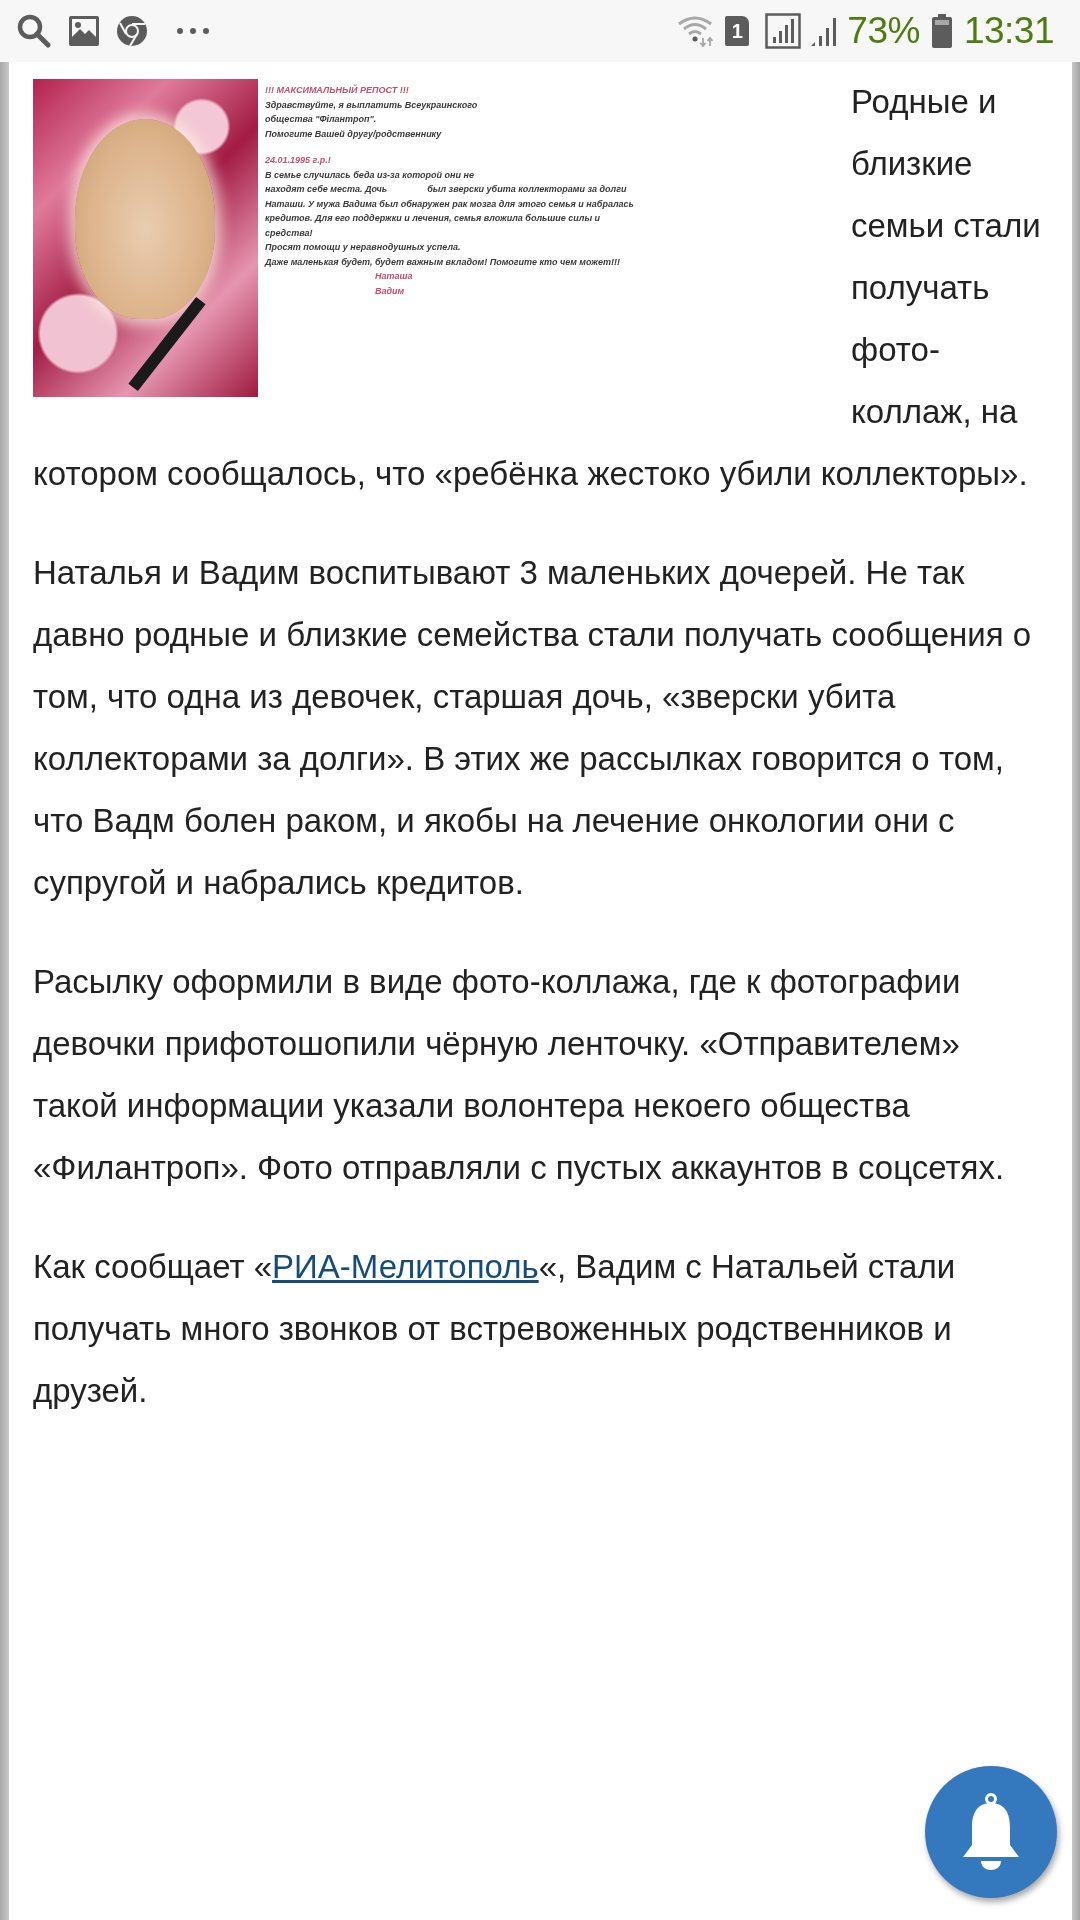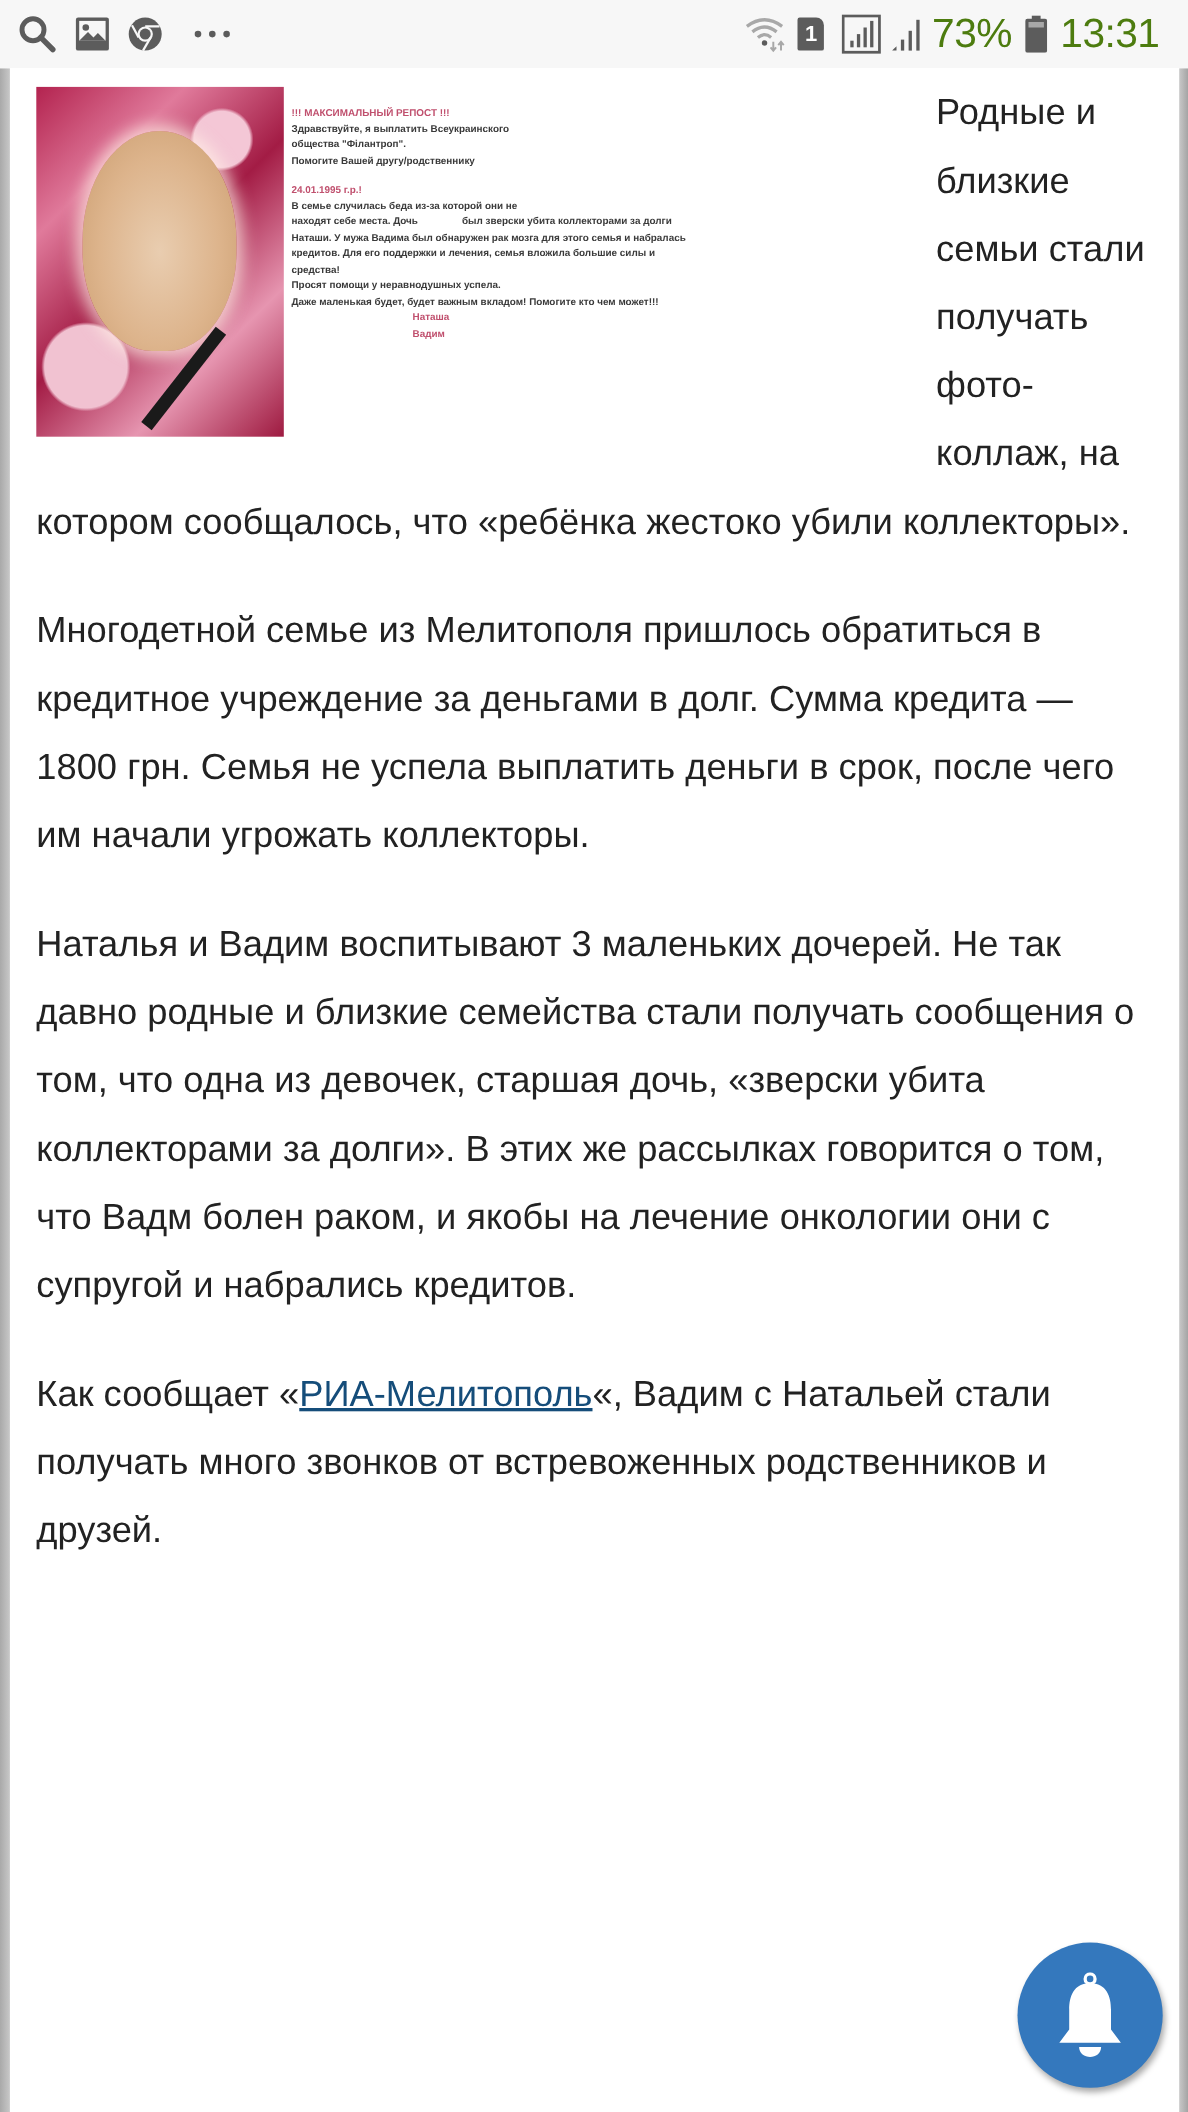--- a/index.html
+++ b/index.html
@@ -72,23 +72,23 @@
     position: absolute; left: 42px; top: 40px; width: 140px; height: 200px;
     border-radius: 50% 50% 45% 45%;
     background: radial-gradient(ellipse at 50% 55%, #e9cdb0 0%, #ddb48c 55%, #c99b6d 100%);
     box-shadow: 0 0 14px 6px rgba(255,240,230,0.7);
   }
   .collage-photo .ribbon {
     position: absolute; left: 128px; top: 210px; width: 12px; height: 110px;
     background: #1a1a1a; transform: rotate(38deg);
   }
   .collage-text {
-    position: absolute; left: 232px; top: 16px; width: 560px;
+    position: absolute; left: 232px; top: 4px; width: 560px;
     font-size: 9px; line-height: 14.5px; color: #3a3a3a;
-    font-weight: bold; filter: blur(0.6px);
+    font-weight: bold; filter: blur(0.6px); font-style: italic;
   }
   .collage-text .pink { color: #c0506e; }
   .collage-text .gap { height: 12px; }
   .collage-text .sig { padding-left: 110px; color: #c0506e; }
 
   .clear { clear: both; }
 
   .link { color: #154d7a; text-decoration: underline; text-align: center; }
 
   .bell-button {
@@ -200,22 +200,22 @@
         <div>кредитов. Для его поддержки и лечения, семья вложила большие силы и</div>
         <div>средства!</div>
         <div>Просят помощи у неравнодушных успела.</div>
         <div>Даже маленькая будет, будет важным вкладом! Помогите кто чем может!!!</div>
         <div class="sig">Наташа</div>
         <div class="sig">Вадим</div>
       </div>
     </div>
     <p style="padding-top:9px">Родные и близкие семьи стали получать фото-коллаж, на котором сообщалось, что «ребёнка жестоко убили коллекторы».</p>
     <div class="clear"></div>
-    <p>Многодетной семье из Мелитополя пришлось обратиться в кредитное учреждение за деньгами в долг. Сумма кредита — 1800 грн. Семья не успела выплатить деньги в срок, после чего им начали угрожать коллекторы.</p>
     <p>Наталья и Вадим воспитывают 3 маленьких дочерей. Не так давно родные и близкие семейства стали получать сообщения о том, что одна из девочек, старшая дочь, «зверски убита коллекторами за долги». В этих же рассылках говорится о том, что Вадм болен раком, и якобы на лечение онкологии они с супругой и набрались кредитов.</p>
+    <p>Расылку оформили в виде фото-коллажа, где к фотографии девочки прифотошопили чёрную ленточку. «Отправителем» такой информации указали волонтера некоего общества «Филантроп». Фото отправляли с пустых аккаунтов в соцсетях.</p>
     <p><span>Как сообщает «</span><a class="link">РИА-Мелитополь</a><span>«, Вадим с Натальей стали получать много звонков от встревоженных родственников и друзей.</span></p>
   </div>
 
   <div class="bell-button">
     <svg width="66" height="78" viewBox="0 0 66 78">
       <circle cx="33" cy="6" r="4.5" fill="none" stroke="#fff" stroke-width="3"></circle>
       <path d="M33 10 C18 10 14 22 14 34 L14 52 L5 64 L61 64 L52 52 L52 34 C52 22 48 10 33 10 Z" fill="#fff"></path>
       <path d="M23 68 L43 68 C43 74 38 77 33 77 C28 77 23 74 23 68 Z" fill="#fff"></path>
     </svg>
   </div>

